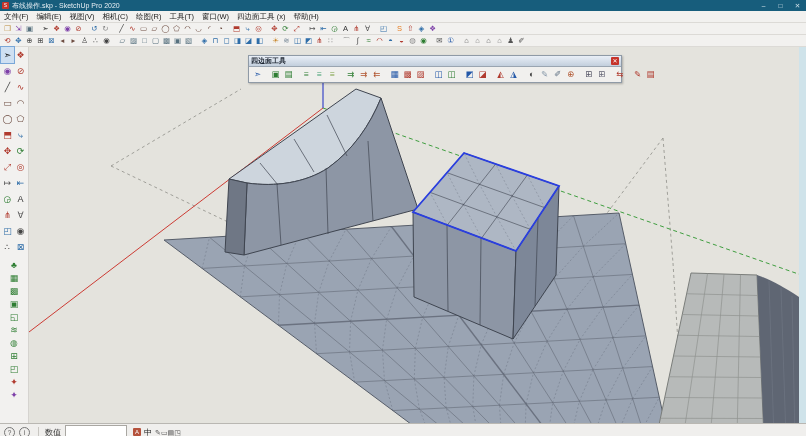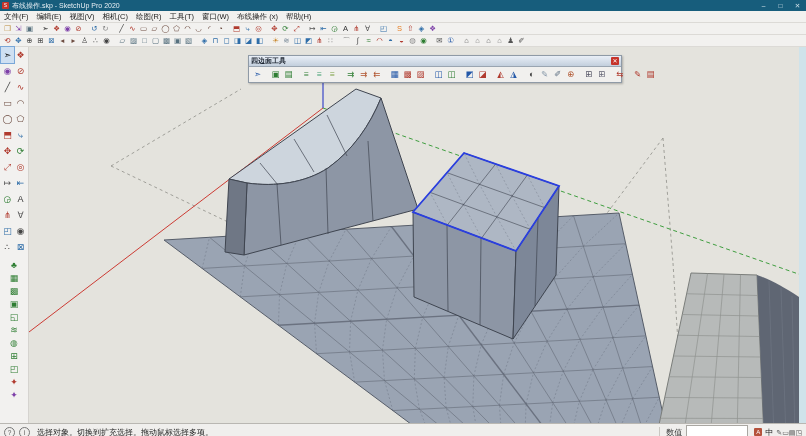--- a/index.html
+++ b/index.html
@@ -60,21 +60,21 @@
 </div>
 
 <div class="menubar">
     <span class="menu-item">文件(F)</span>
     <span class="menu-item">编辑(E)</span>
     <span class="menu-item">视图(V)</span>
     <span class="menu-item">相机(C)</span>
     <span class="menu-item">绘图(R)</span>
     <span class="menu-item">工具(T)</span>
     <span class="menu-item">窗口(W)</span>
-    <span class="menu-item">布线操作 (x)</span>
+    <span class="menu-item">四边面工具 (x)</span>
     <span class="menu-item">帮助(H)</span>
   </div>
 
 <div class="toolbar">
     <span class="ticon" style="color: rgb(185, 138, 58);">❐</span>
     <span class="ticon" style="color: rgb(125, 63, 168);">⇲</span>
     <span class="ticon" style="color: rgb(86, 112, 126);">▣</span>
     <span class="ticon sep" style="color: rgb(34, 34, 34);">➣</span>
     <span class="ticon" style="color: rgb(176, 58, 46);">❖</span>
     <span class="ticon" style="color: rgb(125, 63, 168);">◉</span>
@@ -381,21 +381,20 @@
           <span class="ficon sep" style="color: rgb(176, 58, 46);">✎</span>
           <span class="ficon" style="color: rgb(176, 58, 46);">▤</span>
         </div>
     </div>
   </div>
 </div>
 
 <div class="statusbar">
   <span class="circle-icon">?</span>
   <span class="circle-icon">i</span>
-  <span class="status-hint">选择对象。切换到扩充选择。拖动鼠标选择多项。</span>
   <span class="measure-label">数值</span>
   <input class="measure-input" value="" style="">
   <span class="ime">
     <span class="ime-flag">A</span>
     <span class="ime-lang">中</span>
     <span><span class="ime-ico" style="color: rgb(85, 85, 85);">✎</span><span class="ime-ico" style="color: rgb(85, 85, 85);">▭</span><span class="ime-ico" style="color: rgb(85, 85, 85);">▤</span><span class="ime-ico" style="color: rgb(85, 85, 85);">◳</span></span>
   </span>
 </div>
 
 </body></html>

